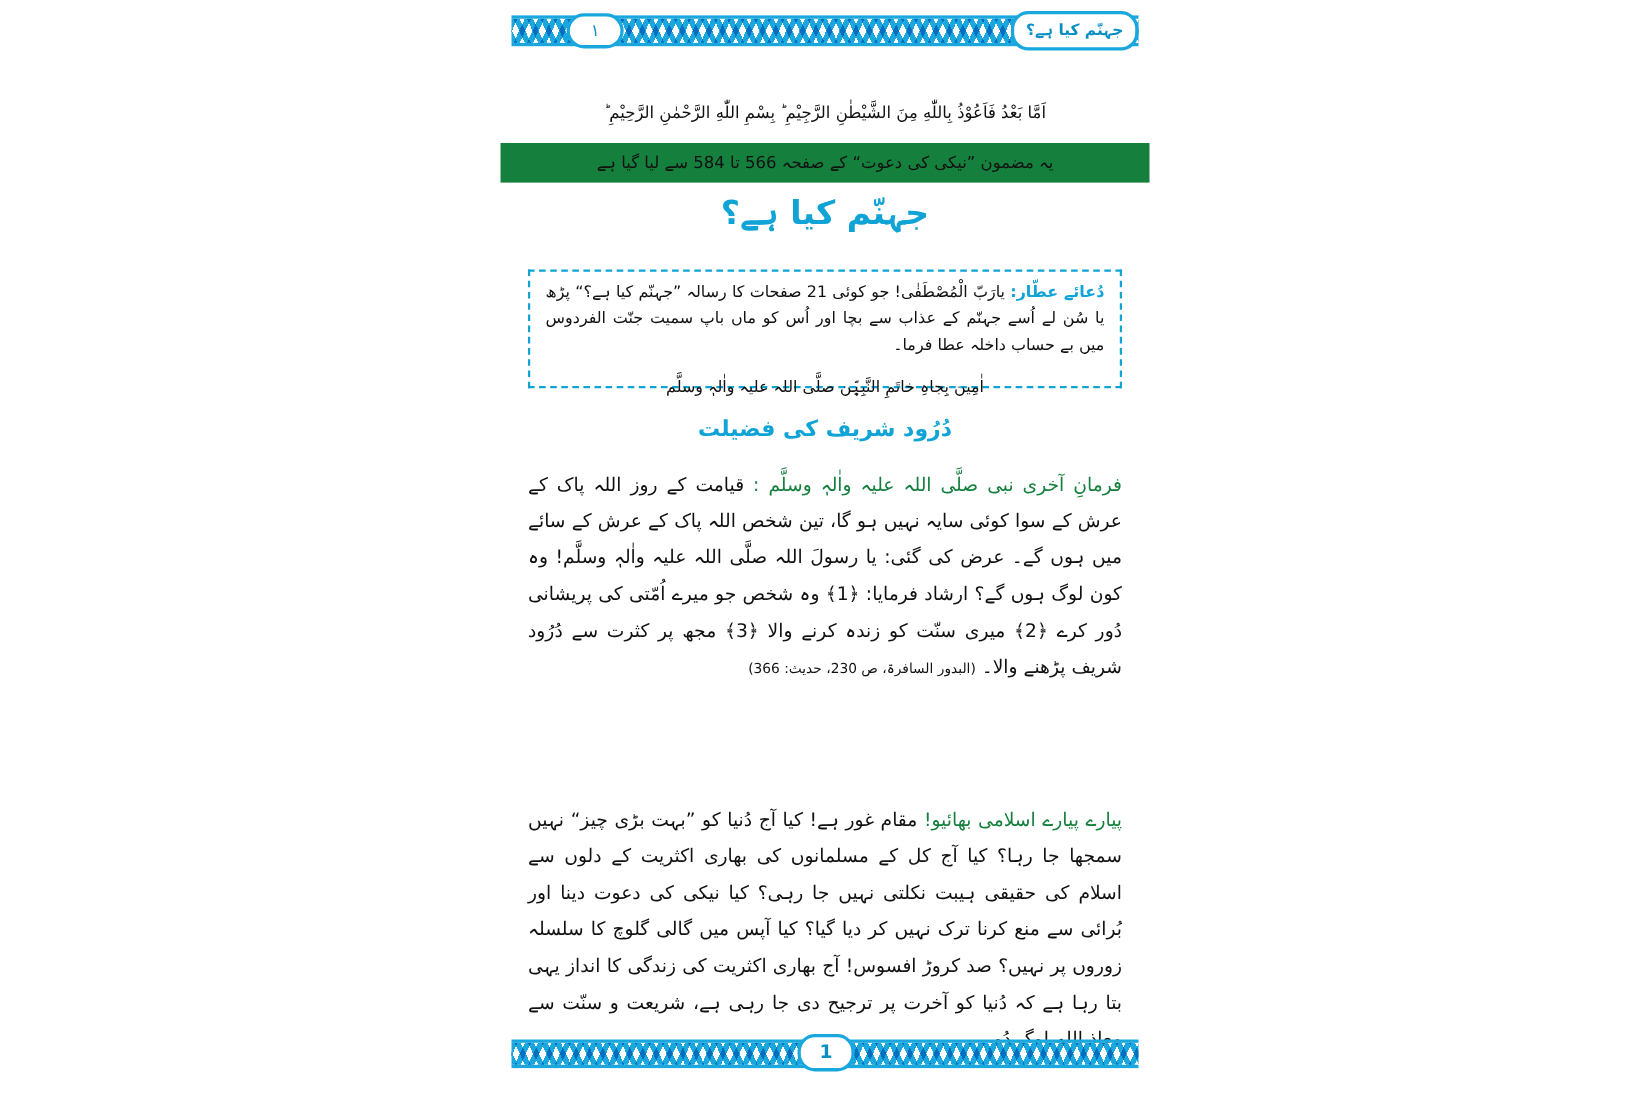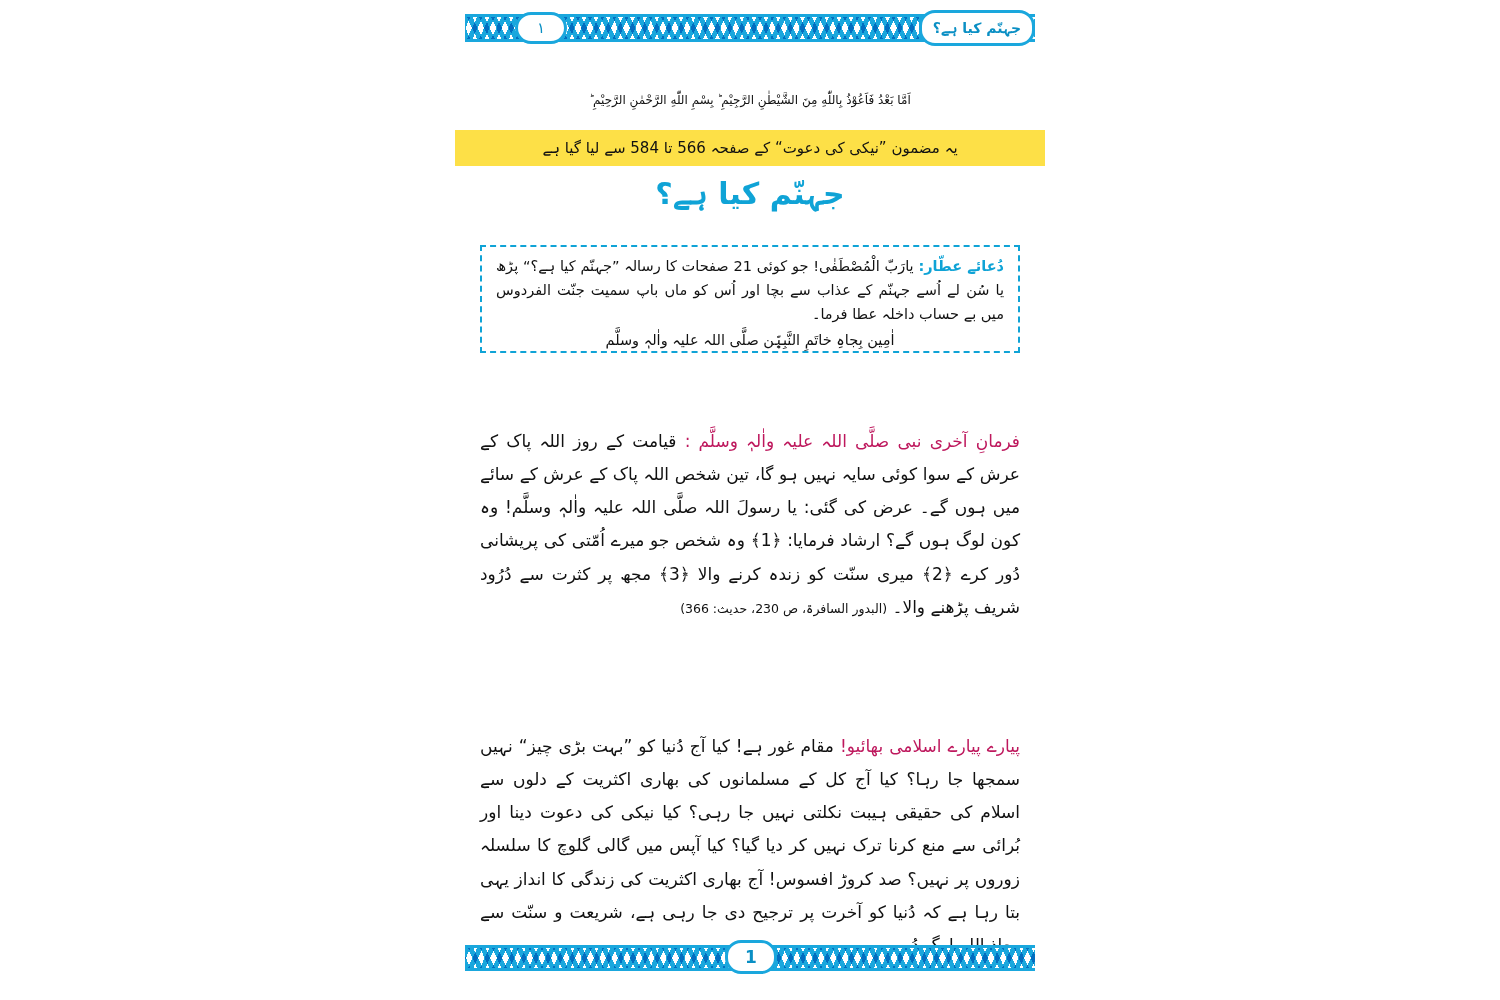--- a/index.html
+++ b/index.html
@@ -94,29 +94,29 @@
     width: 100%;
     text-align: center;
     color: #111111;
     font-family: "DejaVu Sans", sans-serif;
     font-size: 16px;
     line-height: 1.4;
     direction: rtl;
     white-space: nowrap;
   }
   .arabic-1 { top: 58px; font-size: 15px; }
-  .arabic-2 { top: 92px; font-size: 12px; text-align: center; }
+  .arabic-2 { top: 92px; font-size: 15px; text-align: center; }
 
   .source-bar {
     position: absolute;
     left: 0;
     top: 130px;
     width: 590px;
     height: 36px;
-    background: #fde047;
+    background: #15803d;
     color: #111111;
     font-size: 15px;
     display: flex;
     align-items: center;
     justify-content: center;
     direction: rtl;
   }
 
   .main-title {
     position: absolute;
@@ -145,21 +145,21 @@
     line-height: 1.65;
     text-align: justify;
   }
   .dua-label {
     color: #0fa3d6;
     font-weight: bold;
   }
   .dua-last {
     display: block;
     text-align: center;
-    margin-top: 2px;
+    margin-top: 14px;
   }
 
   .section-heading {
     position: absolute;
     left: 0;
     width: 590px;
     text-align: center;
     color: #0fa3d6;
     font-size: 20px;
     font-weight: bold;
@@ -174,21 +174,21 @@
     width: 540px;
     direction: rtl;
     text-align: justify;
     color: #111111;
     font-size: 17px;
     line-height: 1.95;
   }
   .para-durood { top: 425px; }
   .para-fashion { top: 730px; }
 
-  .hl-blue { color: #be185d; }
+  .hl-blue { color: #15803d; }
   .small-ref { font-size: 12.5px; }
 
   .salawat {
     position: absolute;
     left: 0;
     top: 636px;
     width: 590px;
     text-align: center;
     color: #111111;
     font-size: 21px;
@@ -215,20 +215,21 @@
     <div class="source-bar">یہ مضمون ”نیکی کی دعوت“ کے صفحہ 566 تا 584 سے لیا گیا ہے</div>
 
     <div class="main-title">جہنّم کیا ہے؟</div>
 
     <div class="dua-box">
       <span class="dua-label">دُعائے عطّار:</span>
       <span>یارَبّ الْمُصْطَفٰی! جو کوئی 21 صفحات کا رسالہ ”جہنّم کیا ہے؟“ پڑھ یا سُن لے اُسے جہنّم کے عذاب سے بچا اور اُس کو ماں باپ سمیت جنّت الفردوس میں بے حساب داخلہ عطا فرما۔</span>
       <span class="dua-last">اٰمِین بِجاہِ خاتَمِ النَّبِیّٖن صلَّی اللہ علیہ واٰلہٖ وسلَّم</span>
     </div>
 
+    <div class="section-heading heading-durood">دُرُود شریف کی فضیلت</div>
 
     <div class="body-para para-durood">
       <span class="hl-blue">فرمانِ آخری نبی صلَّی اللہ علیہ واٰلہٖ وسلَّم :</span>
       <span>قیامت کے روز اللہ پاک کے عرش کے سوا کوئی سایہ نہیں ہو گا، تین شخص اللہ پاک کے عرش کے سائے میں ہوں گے۔ عرض کی گئی: یا رسولَ اللہ صلَّی اللہ علیہ واٰلہٖ وسلَّم! وہ کون لوگ ہوں گے؟ ارشاد فرمایا: ﴿1﴾ وہ شخص جو میرے اُمّتی کی پریشانی دُور کرے ﴿2﴾ میری سنّت کو زندہ کرنے والا ﴿3﴾ مجھ پر کثرت سے دُرُود شریف پڑھنے والا۔</span>
       <span class="small-ref">(البدور السافرۃ، ص 230، حدیث: 366)</span>
     </div>
 
 
 
     <div class="body-para para-fashion">

